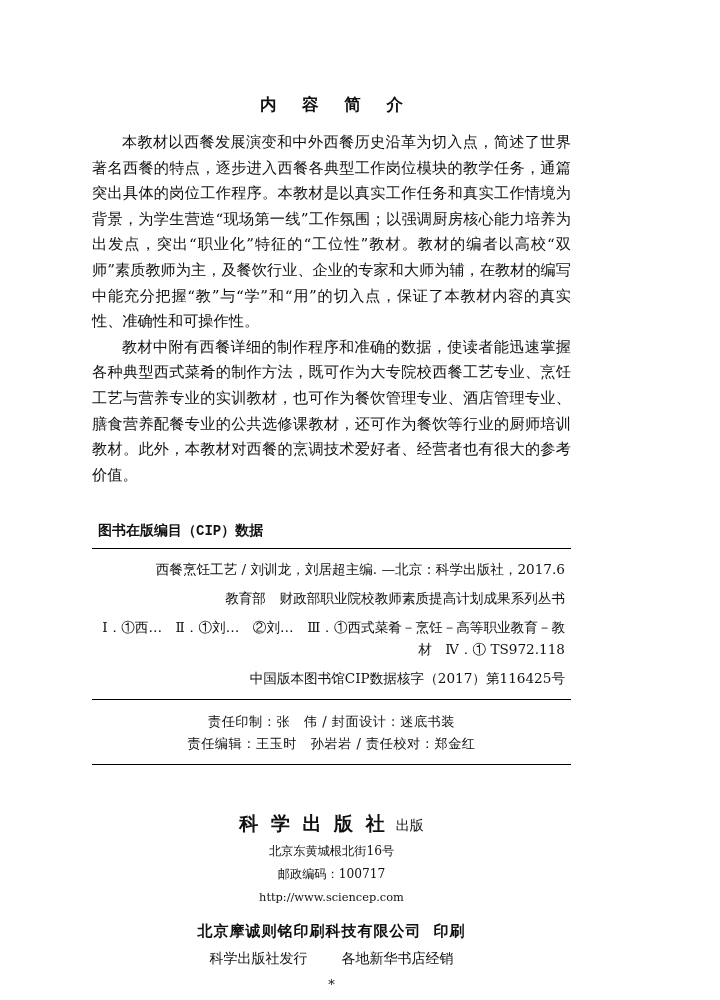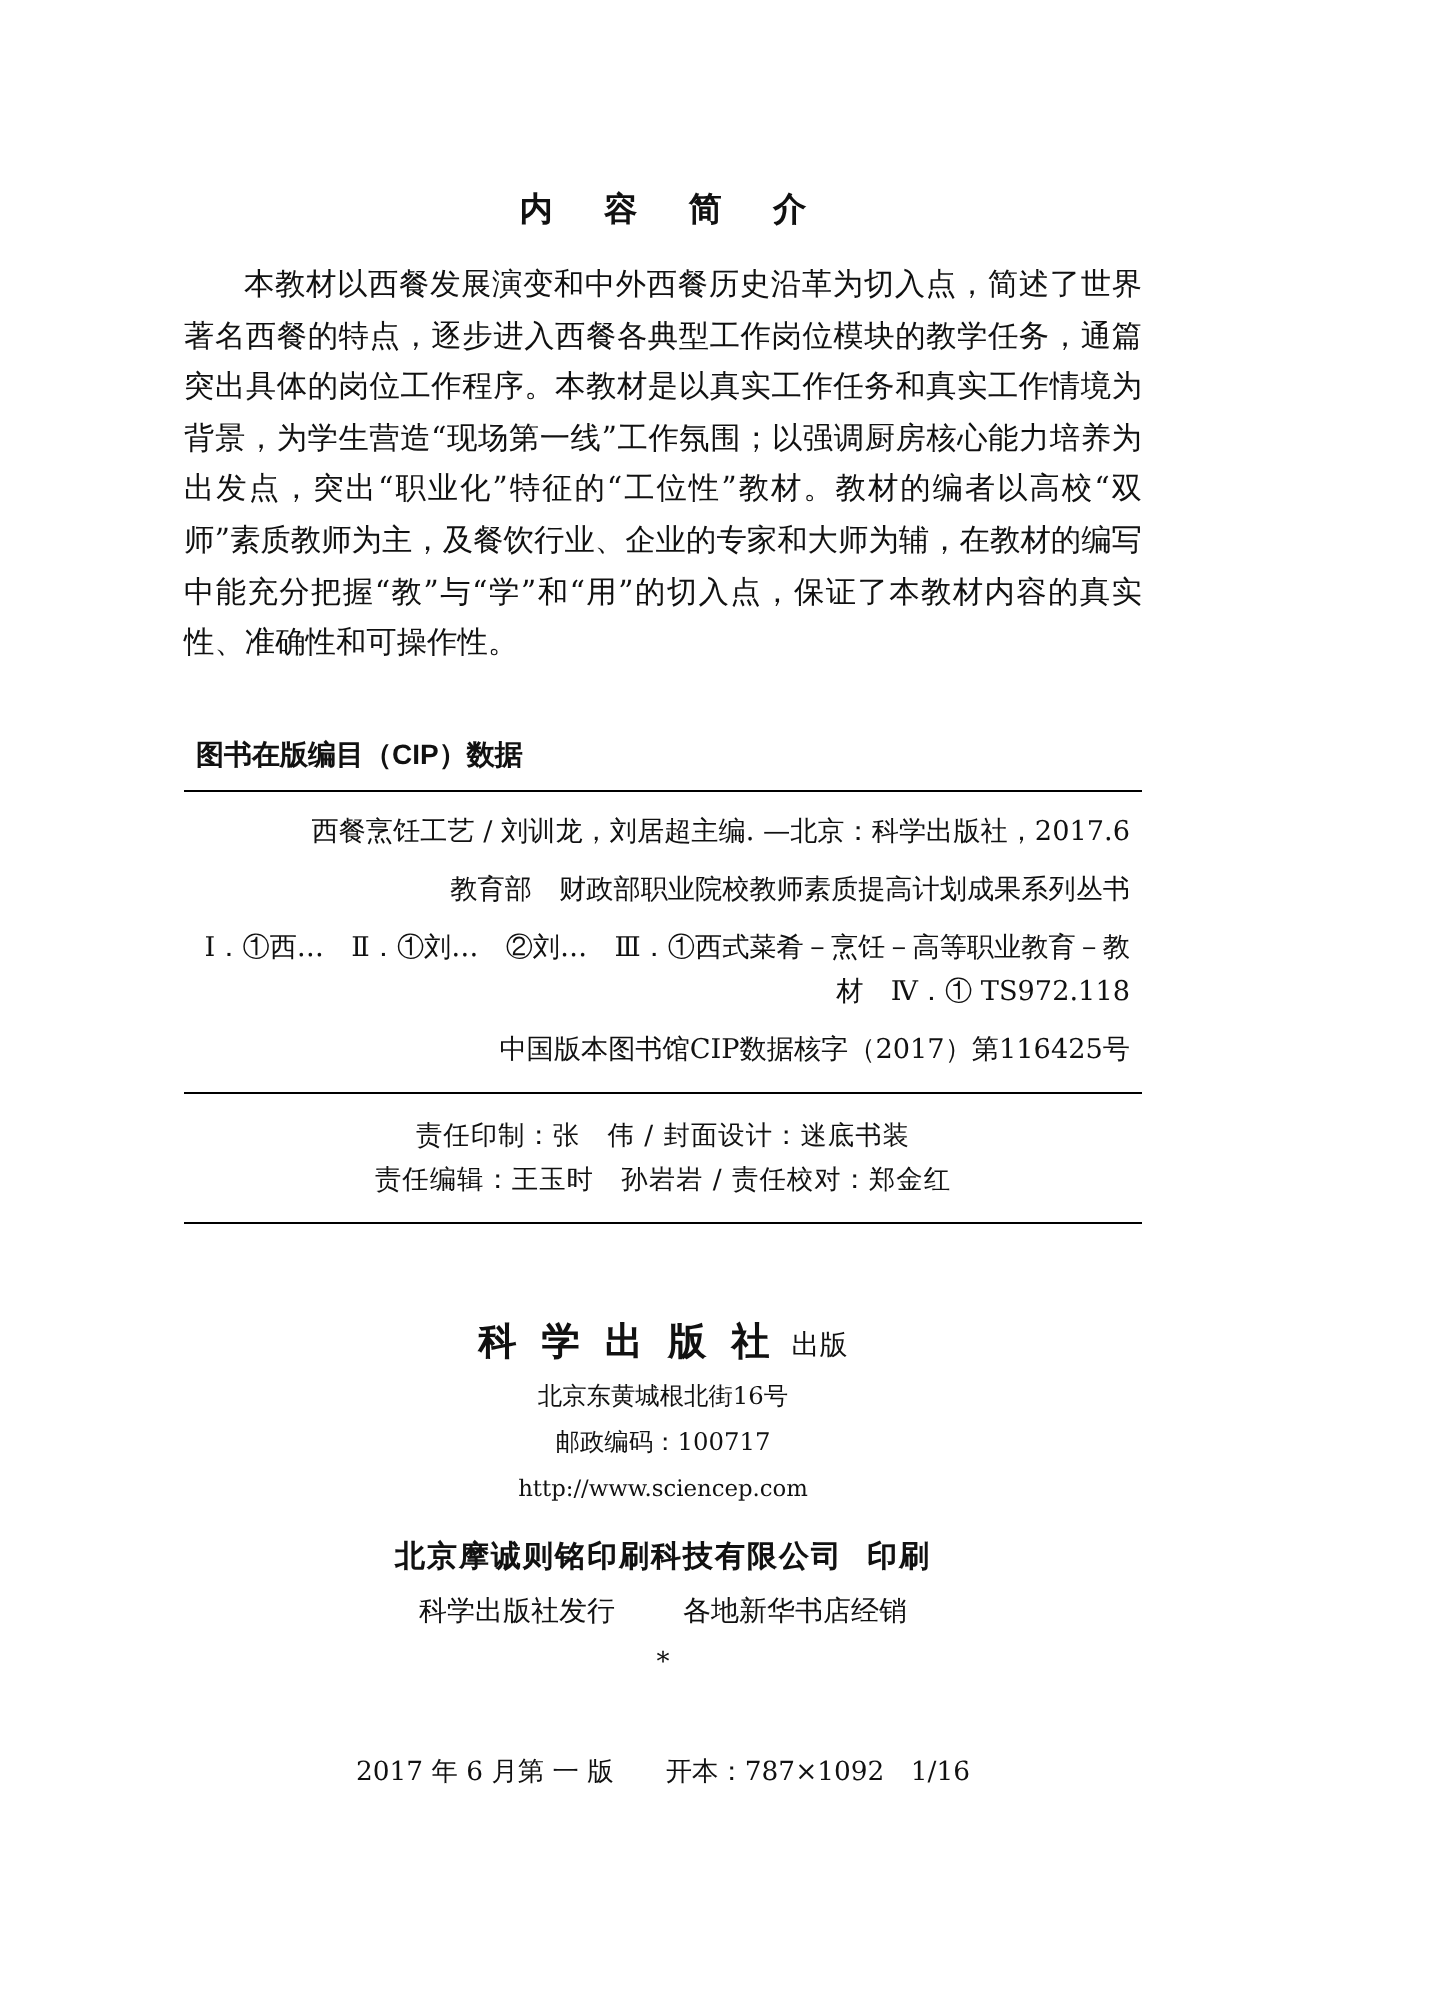--- a/index.html
+++ b/index.html
@@ -46,21 +46,21 @@
     text-indent: 30px;
   }
 
   
   .cip {
     margin-top: 34px;
   }
   .cip-title {
     font-size: 14px;
     font-weight: bold;
-    font-family: Liberation Sans, sans-serif;
+    font-family: Liberation Mono, monospace;
     padding-left: 6px;
     margin-bottom: 8px;
   }
   .rule {
     border-top: 1px solid #000;
     height: 0;
     margin: 0;
   }
   .rule.thick { border-top-width: 1.4px; }
   .cip-body {
@@ -142,20 +142,21 @@
 </style>
 </head>
 <body>
 
 <div class="page">
 
   <div class="doc-title">内 容 简 介</div>
 
   <div class="abstract">
     <p>本教材以西餐发展演变和中外西餐历史沿革为切入点，简述了世界著名西餐的特点，逐步进入西餐各典型工作岗位模块的教学任务，通篇突出具体的岗位工作程序。本教材是以真实工作任务和真实工作情境为背景，为学生营造“现场第一线”工作氛围；以强调厨房核心能力培养为出发点，突出“职业化”特征的“工位性”教材。教材的编者以高校“双师”素质教师为主，及餐饮行业、企业的专家和大师为辅，在教材的编写中能充分把握“教”与“学”和“用”的切入点，保证了本教材内容的真实性、准确性和可操作性。</p>
+    <p>教材中附有西餐详细的制作程序和准确的数据，使读者能迅速掌握各种典型西式菜肴的制作方法，既可作为大专院校西餐工艺专业、烹饪工艺与营养专业的实训教材，也可作为餐饮管理专业、酒店管理专业、膳食营养配餐专业的公共选修课教材，还可作为餐饮等行业的厨师培训教材。此外，本教材对西餐的烹调技术爱好者、经营者也有很大的参考价值。</p>
   </div>
 
   <div class="cip">
     <div class="cip-title">图书在版编目（CIP）数据</div>
     <div class="rule thick"></div>
     <div class="cip-body">
       <p>西餐烹饪工艺 / 刘训龙，刘居超主编. —北京：科学出版社，2017.6</p>
       <p>教育部　财政部职业院校教师素质提高计划成果系列丛书</p>
       <p>Ⅰ．①西…　Ⅱ．①刘…　②刘…　Ⅲ．①西式菜肴－烹饪－高等职业教育－教材　Ⅳ．① TS972.118</p>
       <p class="last cip-indent">中国版本图书馆CIP数据核字（2017）第116425号</p>

